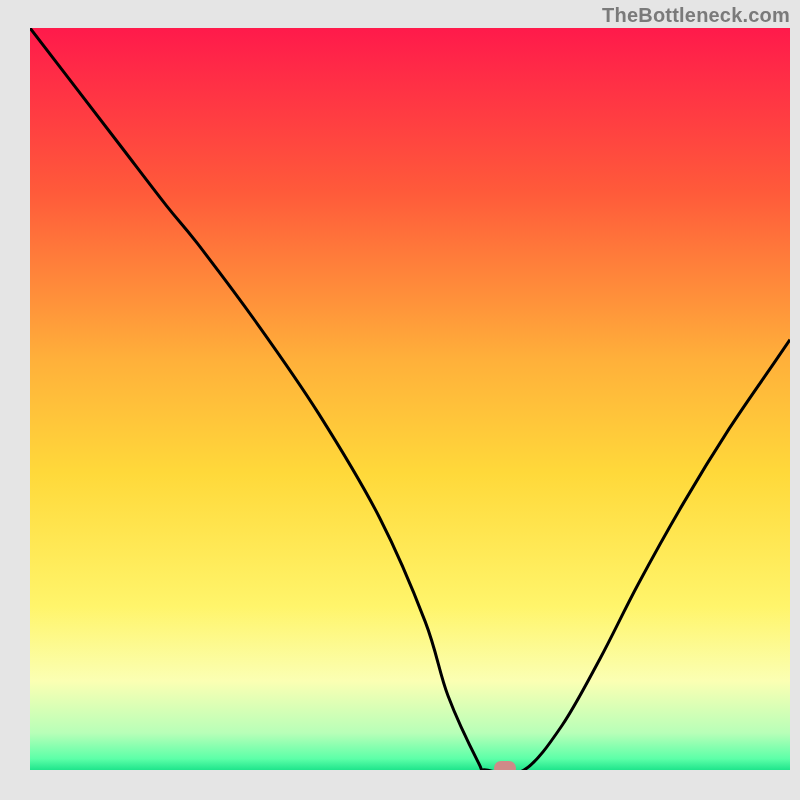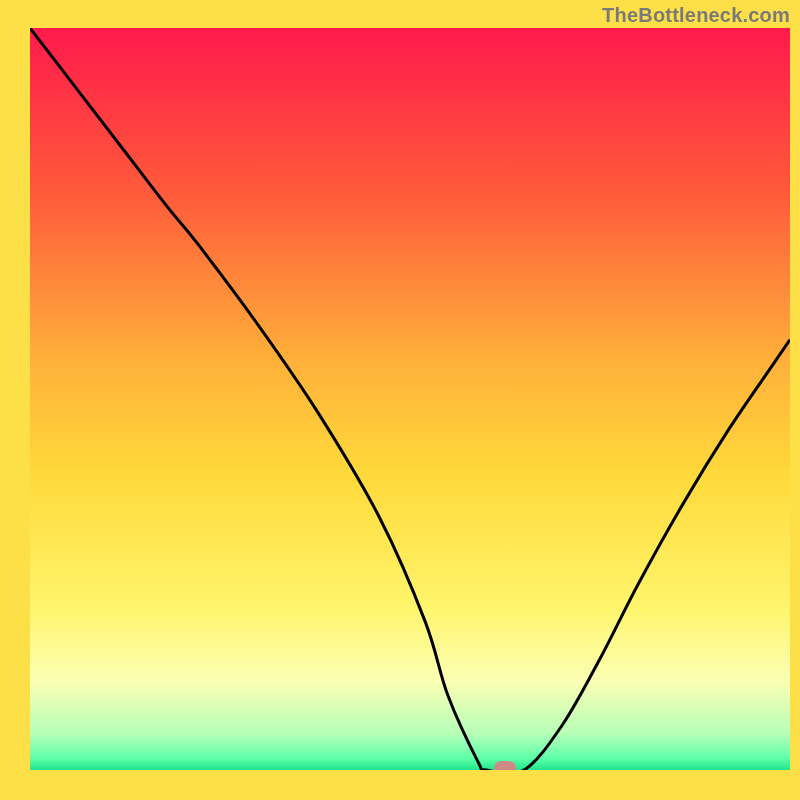--- a/index.html
+++ b/index.html
@@ -7,21 +7,21 @@
     padding: 0;
     width: 800px;
     height: 800px;
     background: #000;
     overflow: hidden;
   }
   .wrap {
     position: relative;
     width: 800px;
     height: 800px;
-    background: #fde047;
+    background: #e5e5e5;
   }
   .watermark {
     position: absolute;
     top: 4px;
     right: 10px;
     font-family: Arial, Helvetica, sans-serif;
     font-size: 20px;
     font-weight: 600;
     color: #7a7a7a;
     letter-spacing: 0.2px;

